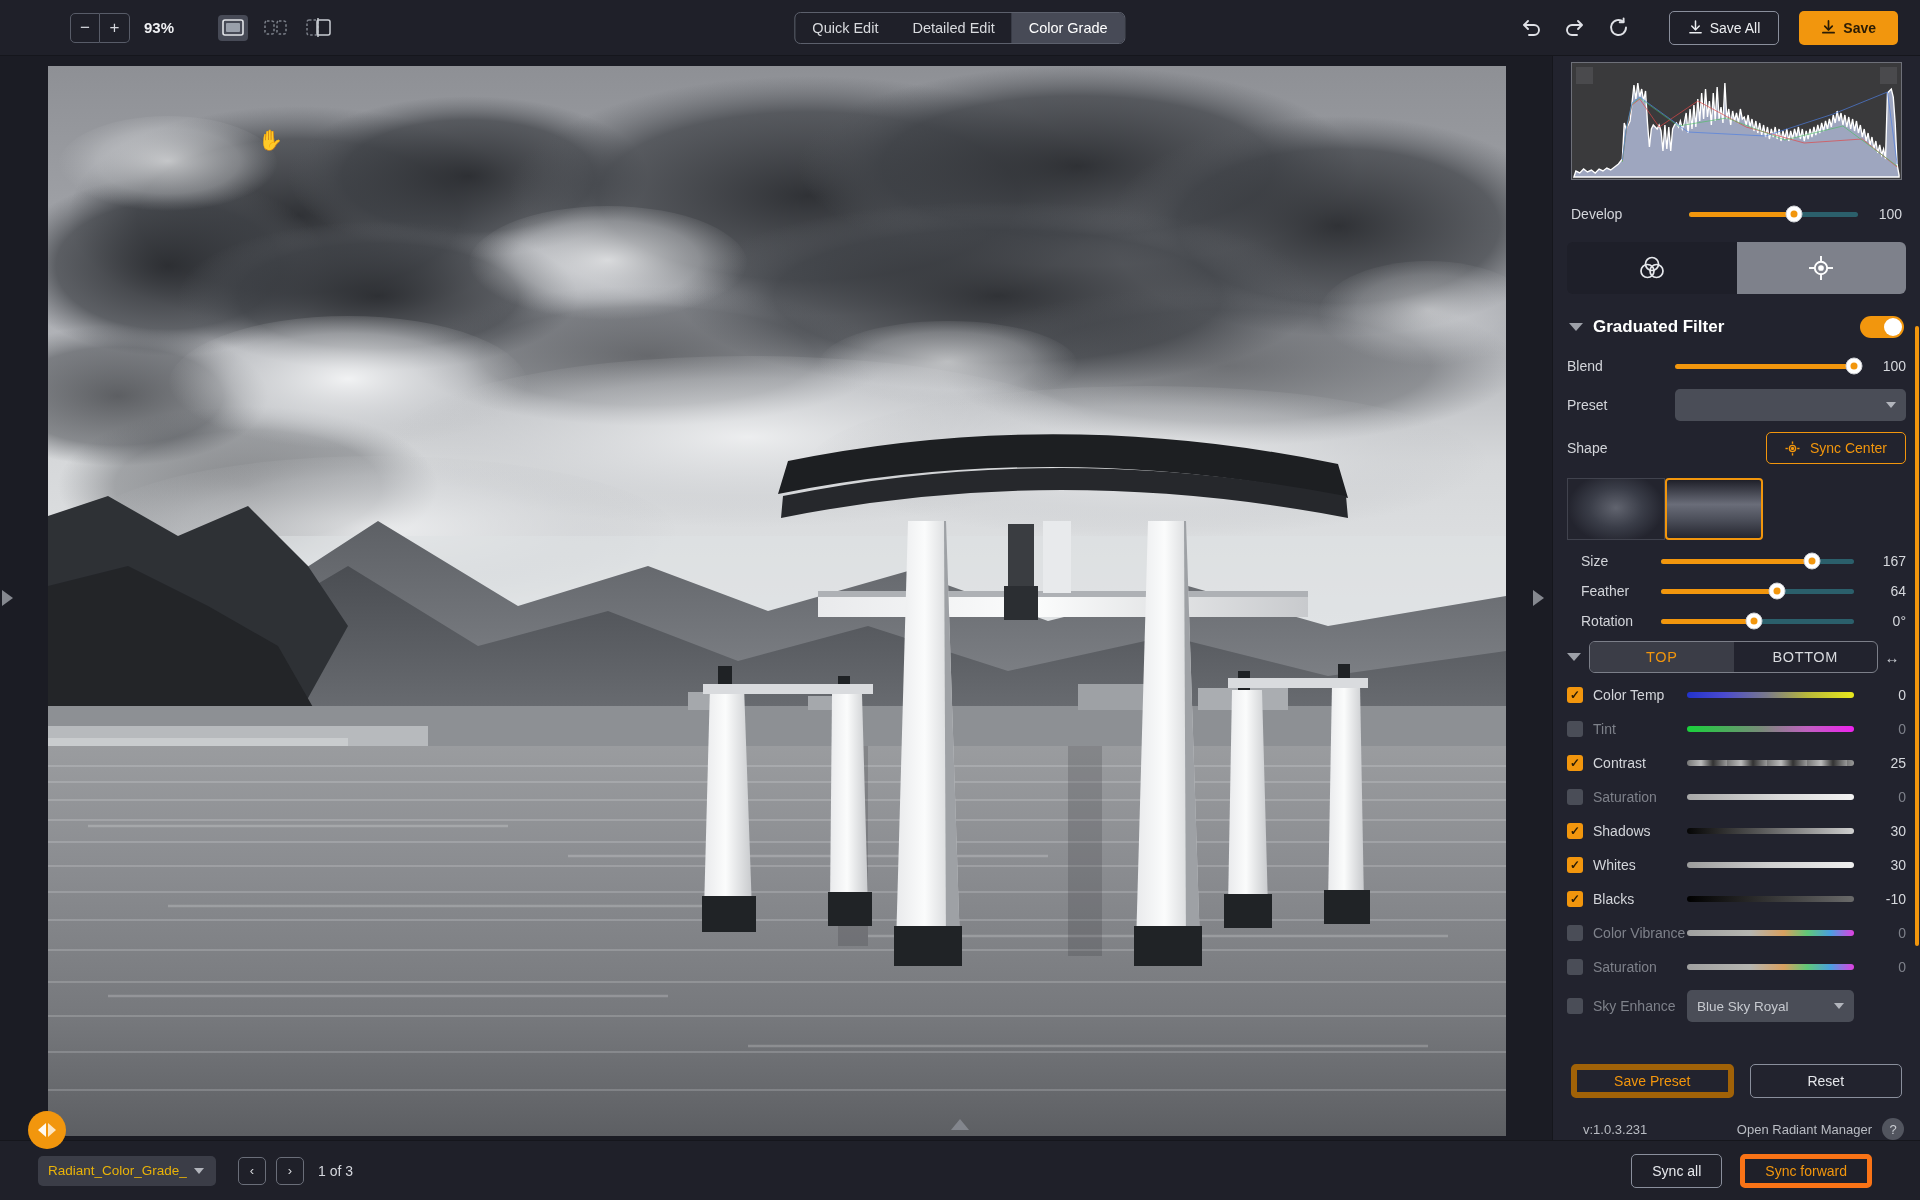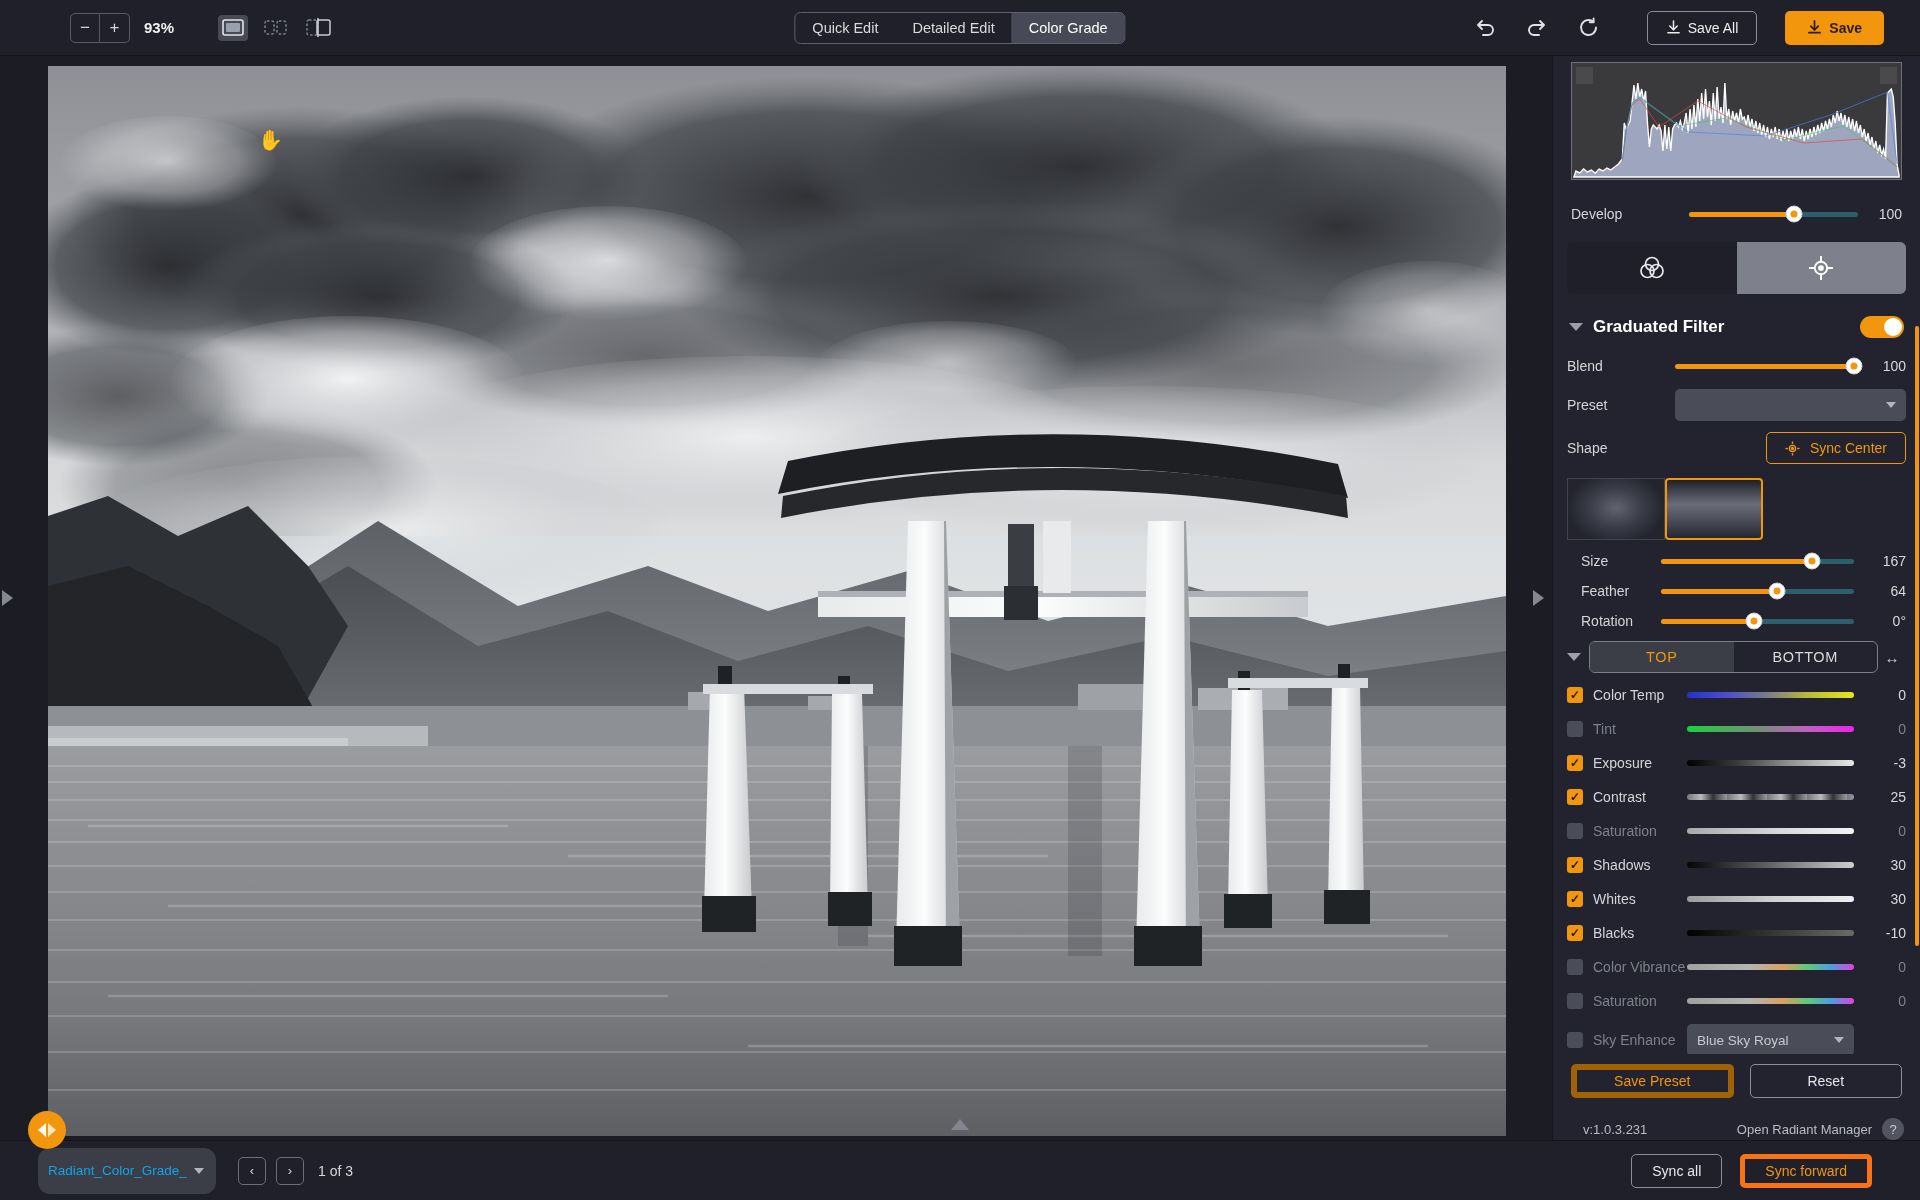--- a/index.html
+++ b/index.html
@@ -38,21 +38,21 @@
     position: absolute; left: 50%; transform: translateX(-50%);
     display: flex; border: 1px solid #5c606c; border-radius: 6px; overflow: hidden;
     height: 32px;
   }
   .tab {
     padding: 0 17px; height: 100%; display: flex; align-items: center;
     font-size: 14.5px; color: #d8dade; cursor: pointer; background: transparent;
   }
   .tab.active { background: #474a56; color: #ffffff; }
 
-  .topright { margin-left: auto; display: flex; align-items: center; gap: 12px; padding-right: 36px; }
+  .topright { margin-left: auto; display: flex; align-items: center; gap: 4px; padding-right: 22px; }
   .ic-btn { width: 40px; height: 36px; display:flex; align-items:center; justify-content:center; cursor:pointer; color:#dfe1e6; }
   .btn-outline {
     height: 34px; padding: 0 18px; border: 1px solid #8a8f9c; border-radius: 5px;
     background: transparent; color: #eceef1; font-size: 14px; display: flex;
     align-items: center; gap: 7px; cursor: pointer; margin-left: 26px;
   }
   .btn-orange {
     height: 34px; padding: 0 22px; border: none; border-radius: 5px;
     background: #f2960d; color: #2a1c05; font-size: 14px; font-weight: bold;
     display: flex; align-items: center; gap: 7px; cursor: pointer; margin-left: 16px;
@@ -173,22 +173,22 @@
   .rp-rightbar { position: absolute; right: 0; top: 0; width: 6px; height: 100%; }
   .rp-rightbar .thumb { position: absolute; right: 1px; top: 270px; width: 4px; height: 620px; background: #f2960d; border-radius: 2px; }
 
   
   .bottombar {
     height: 60px; flex: 0 0 60px; background: #1f2029;
     display: flex; align-items: center; position: relative;
     border-top: 1px solid #15161c;
   }
   .file-select {
-    margin-left: 38px; width: 178px; height: 46px; background: #3b3d47; border-radius: 12px;
-    display: flex; align-items: center; padding: 0 10px; font-size: 13.5px; color: #0ea5e9;
+    margin-left: 38px; width: 178px; height: 30px; background: #3b3d47; border-radius: 5px;
+    display: flex; align-items: center; padding: 0 10px; font-size: 13.5px; color: #eab308;
     position: relative; cursor: pointer;
   }
   .nav-btns { display: flex; gap: 10px; margin-left: 22px; }
   .nav-b { width: 28px; height: 28px; border: 1px solid #6a6e79; border-radius: 5px; display: flex; align-items: center; justify-content: center; color: #d8dade; font-size: 13px; cursor: pointer; }
   .counter { margin-left: 14px; font-size: 14px; color: #d5d7dd; }
   .up-tri { position: absolute; left: 50%; transform: translateX(-50%); width:0;height:0;
             border-left: 9px solid transparent; border-right: 9px solid transparent; border-bottom: 11px solid #83868d; cursor: pointer; }
   .sync-group { margin-left: auto; display: flex; gap: 18px; padding-right: 48px; }
   .sbtn { height: 34px; padding: 0 20px; border-radius: 5px; font-size: 14px; display:flex;align-items:center;justify-content:center;cursor:pointer; }
   .sbtn.gr { border: 1px solid #8a8f9c; color: #e6e8ec; background: transparent; }
@@ -583,28 +583,20 @@
           <span class="val">0</span>
         </div>
 
         <div class="lrow" style="height:34px">
           <div class="cbox off"></div>
           <span class="lbl dim" style="width:94px">Tint</span>
           <div class="grad-track" style="margin-right:8px;background:linear-gradient(90deg,#18d23a 0%,#7a8a7a 45%,#c060c0 72%,#ee22ee 100%)"></div>
           <span class="val dim">0</span>
         </div>
 
-        <div class="lrow" style="height:34px">
-          <div class="cbox on"></div>
-          <span class="lbl" style="width:94px">Exposure</span>
-          <div class="grad-track" style="margin-right:8px;background:linear-gradient(90deg,#000000 0%,#3a3a3a 30%,#8e8e8e 60%,#e8e8e8 100%)">
-            <div class="knob" style="left:47%;top:3px"></div>
-          </div>
-          <span class="val">-3</span>
-        </div>
 
         <div class="lrow" style="height:34px">
           <div class="cbox on"></div>
           <span class="lbl" style="width:94px">Contrast</span>
           <div class="grad-track" style="margin-right:8px;background:repeating-linear-gradient(90deg,#777 0px,#bbb 14px,#333 26px,#999 40px)">
             <div class="knob" style="left:60%;top:3px"></div>
           </div>
           <span class="val">25</span>
         </div>
 

